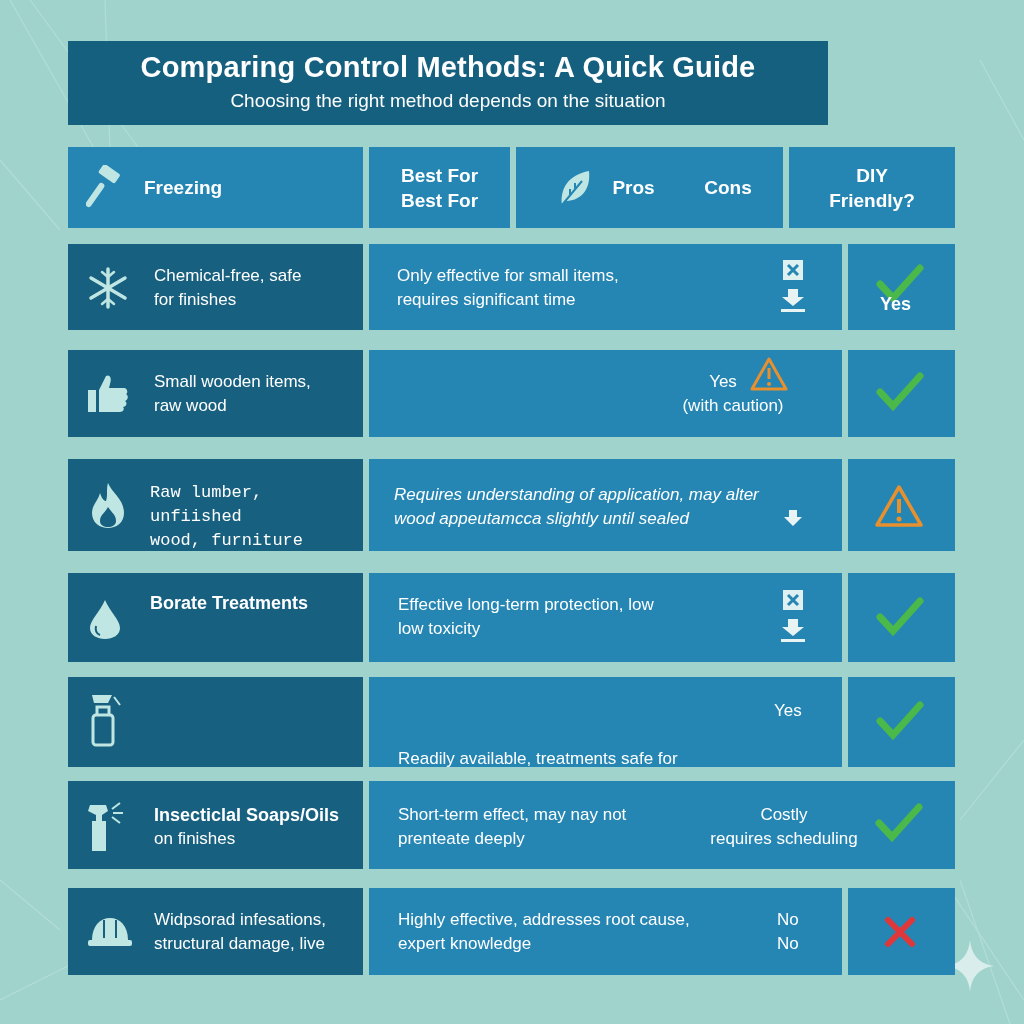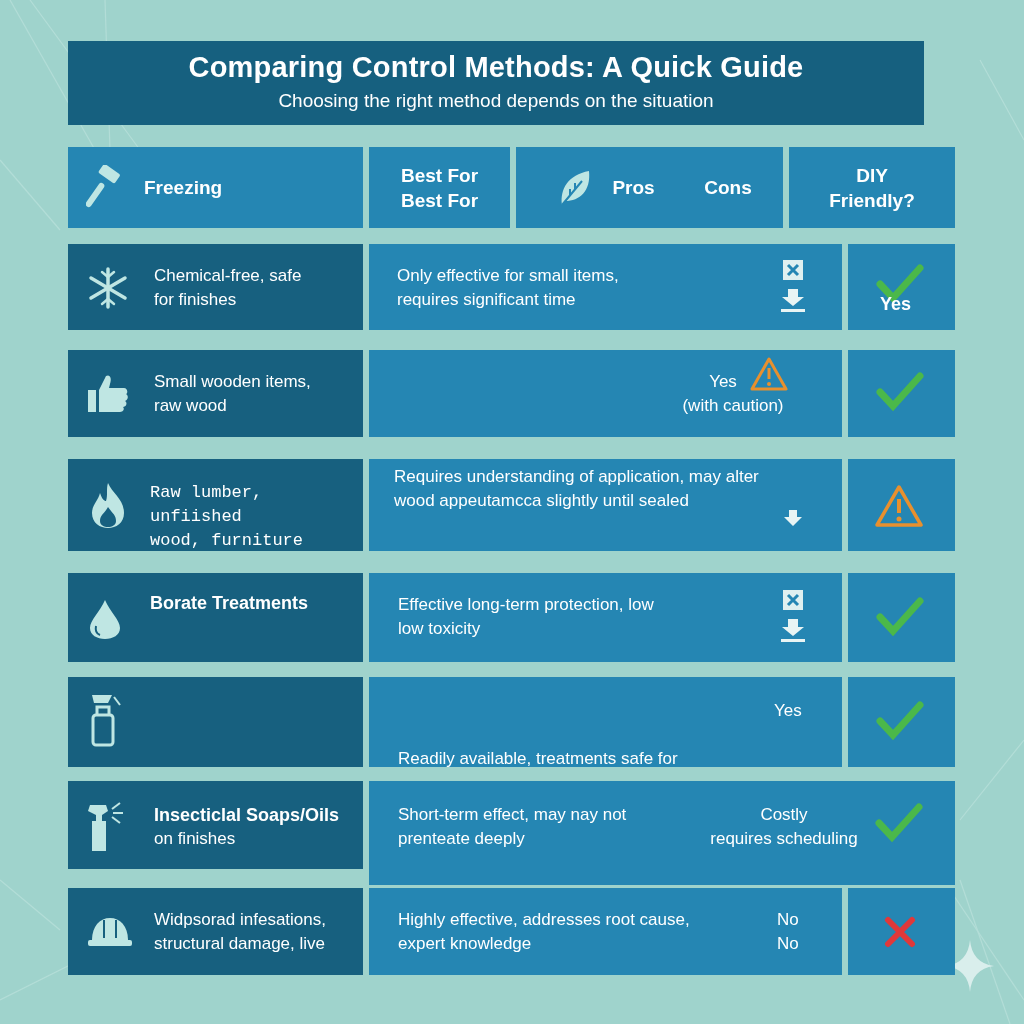--- a/index.html
+++ b/index.html
@@ -4,21 +4,21 @@
 <style>
   html, body { margin:0; padding:0; }
   body {
     width:1024px; height:1024px; overflow:hidden; position:relative;
     background:#9fd3cc;
     font-family:"Liberation Sans", sans-serif;
     color:#fff;
   }
   .bg-lines { position:absolute; inset:0; pointer-events:none; }
   .title-bar {
-    position:absolute; left:68px; top:41px; width:856px; height:84px;
+    position:absolute; left:68px; top:41px; width:760px; height:84px;
     background:#16607f; text-align:center;
   }
   .title-bar .title { font-weight:bold; font-size:29px; margin-top:10px; letter-spacing:0.2px; }
   .title-bar .subtitle { font-size:19px; margin-top:6px; }
   .cell {
     position:absolute; background:#2586b3; box-sizing:border-box;
     display:flex; align-items:center;
   }
   .cell.dark { background:#17607f; }
   .hdr { font-weight:bold; font-size:19px; justify-content:center; text-align:center; line-height:25px; }
@@ -167,21 +167,21 @@
         <path d="M20 2 C24 12 36 18 36 32 C36 42 28 47 20 47 C12 47 4 42 4 32 C4 24 10 20 12 12 C14 18 16 20 18 20 C20 14 18 8 20 2 Z" fill="#bfe6e3"></path>
         <path d="M20 26 C24 32 28 34 28 40 C28 44 24 46 20 46 C16 46 12 44 12 40 C12 34 17 32 20 26 Z" fill="#17607f"></path>
       </svg>
   </span>
   <div class="abs" style="left:82px;top:22px;">
     <div>Raw lumber, unfiished</div>
     <div>wood, furniture</div>
   </div>
 </div>
 <div class="cell body-txt" style="left:369px;top:459px;width:473px;height:92px;">
-  <div class="abs" style="left:25px;top:6px;">
+  <div class="abs" style="left:25px;top:24px;font-style:italic;">
     <div>Requires understanding of application, may alter</div>
     <div>wood appeutamcca slightly until sealed</div>
   </div>
   <span class="icon abs" style="left:414px;top:50px;">
     <svg width="20" height="18">
         <path d="M6 1 H14 V8 H19 L10 17 L1 8 H6 Z" fill="#e8f4f4"></path>
       </svg>
   </span>
 </div>
 <div class="cell" style="left:848px;top:459px;width:107px;height:92px;">
@@ -267,21 +267,21 @@
           <line x1="27" y1="14" x2="37" y2="14"></line>
           <line x1="26" y1="18" x2="34" y2="24"></line>
         </g>
       </svg>
   </span>
   <div class="abs" style="left:86px;top:22px;">
     <div class="bold">Insecticlal Soaps/Oils</div>
     <div>on finishes</div>
   </div>
 </div>
-<div class="cell body-txt" style="left:369px;top:781px;width:586px;height:104px;">
+<div class="cell body-txt" style="left:369px;top:781px;width:586px;height:88px;">
   <div class="abs" style="left:29px;top:22px;">
     <div>Short-term effect, may nay not</div>
     <div>prenteate deeply</div>
   </div>
   <div class="abs" style="left:330px;top:22px;text-align:center;width:170px;">
     <div>Costly</div>
     <div>requires scheduling</div>
   </div>
   <span class="icon abs" style="left:506px;top:22px;">
     <svg width="48" height="40">

